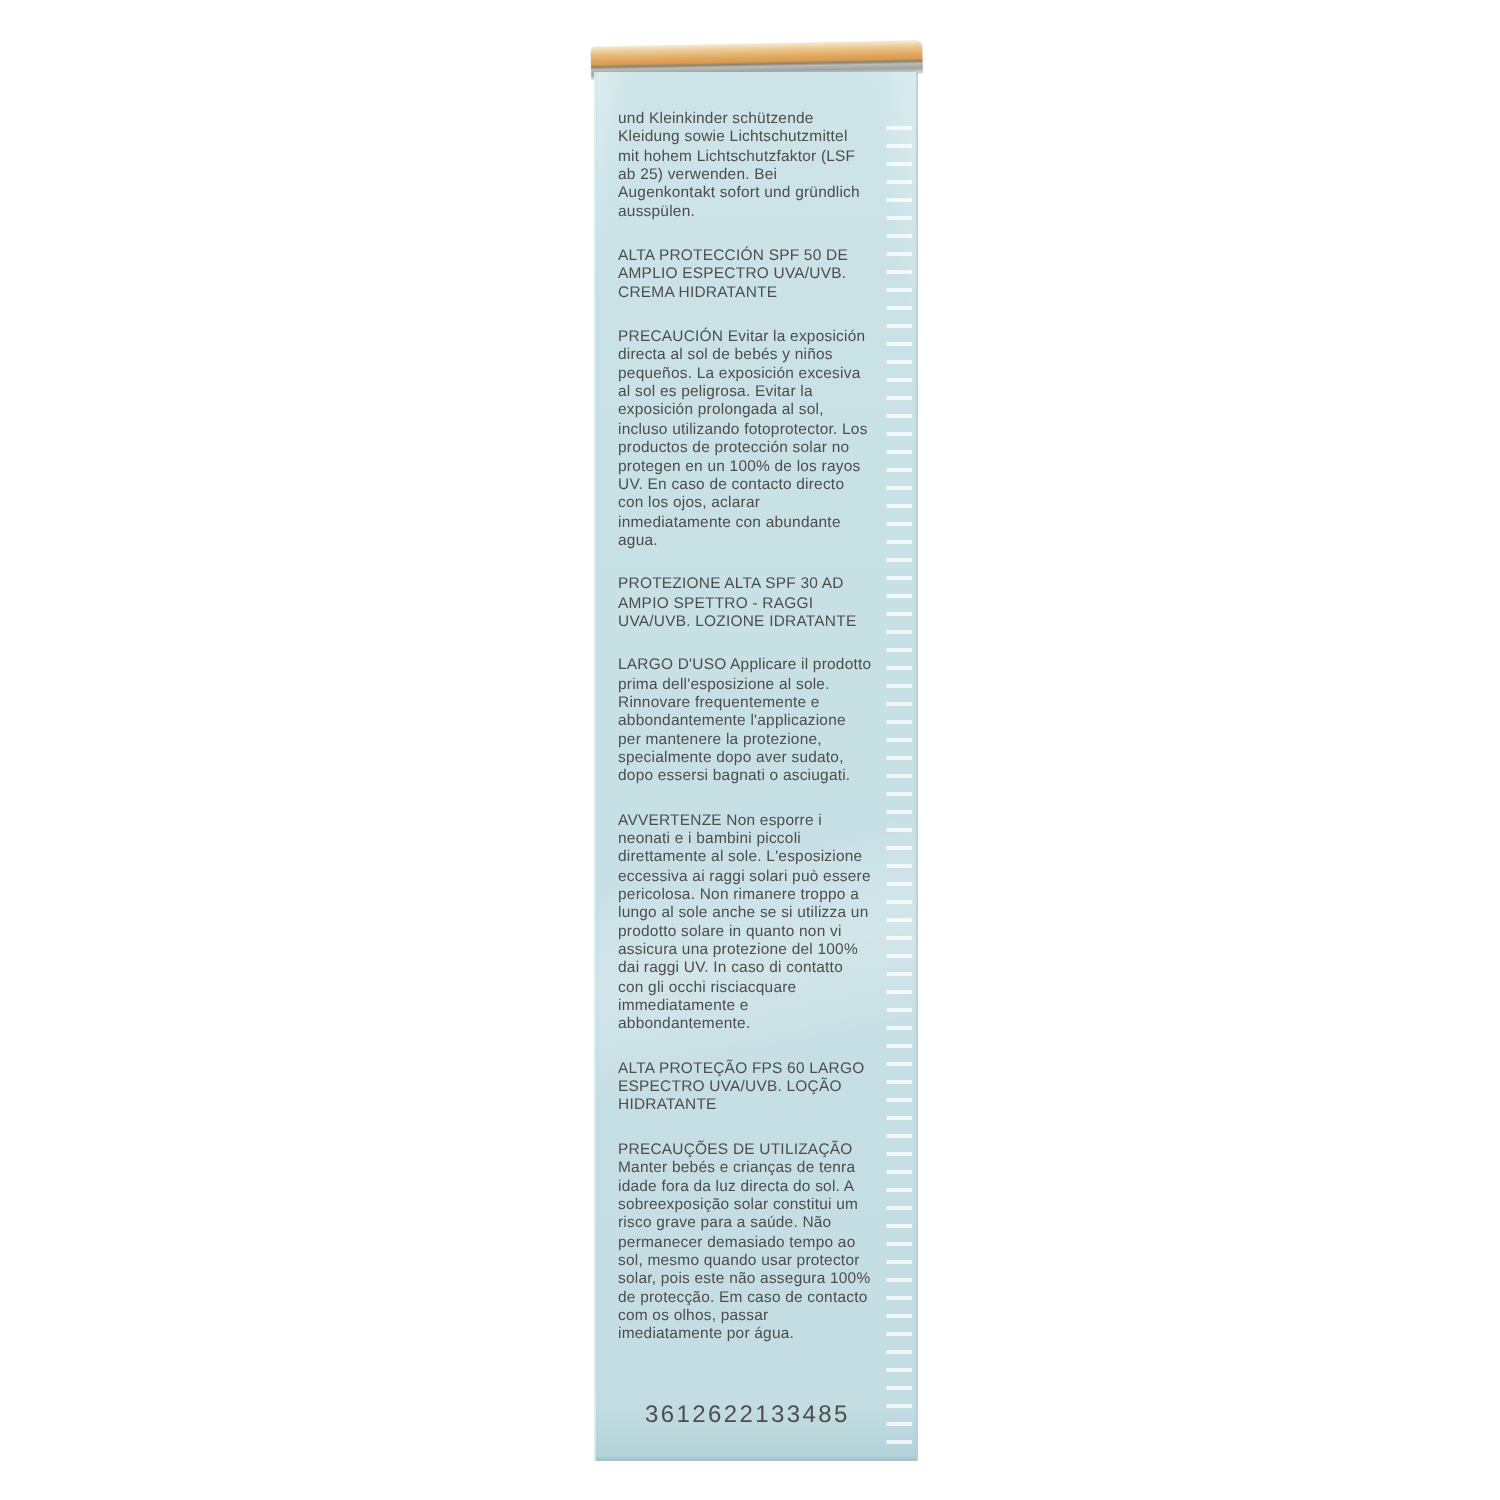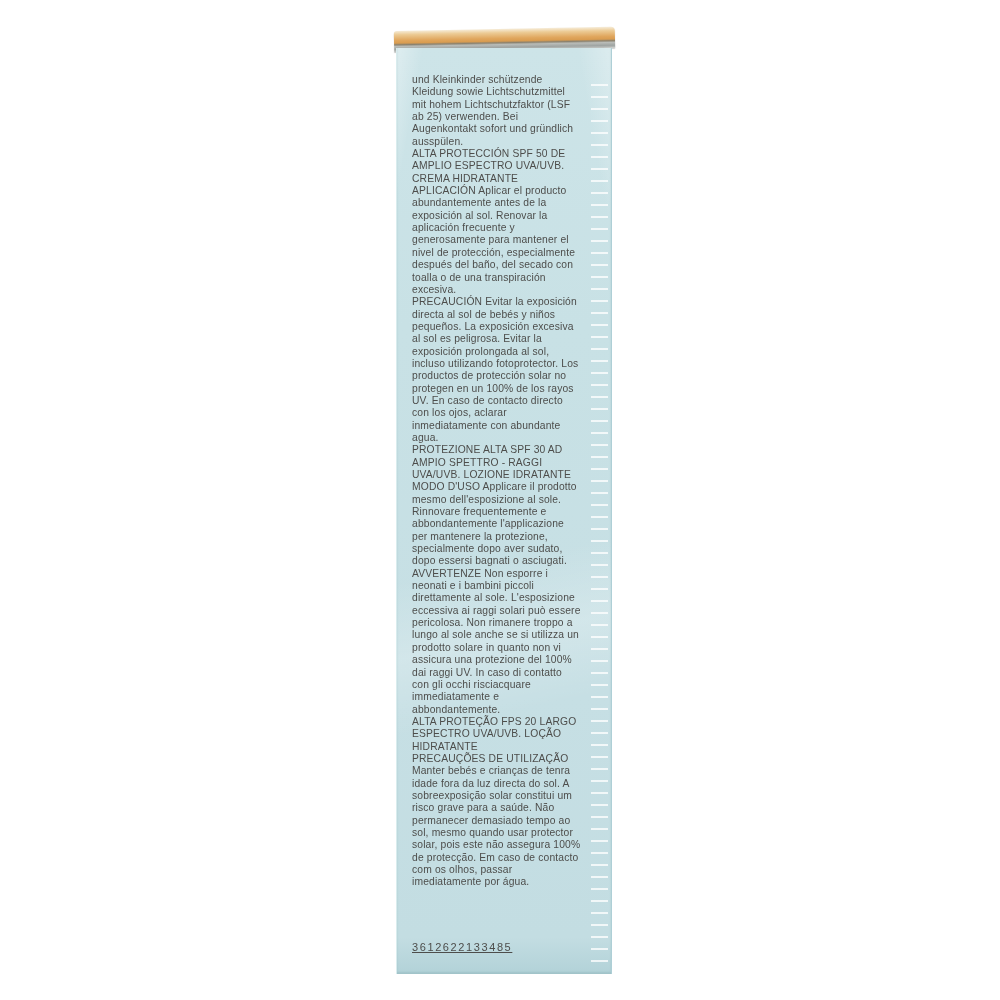--- a/index.html
+++ b/index.html
@@ -54,61 +54,59 @@
   
   .copy{
     position:absolute;
     left:15px;top:26px;width:170px;
     color:#4d4d4b;
     font-size:10.3px;
     line-height:12.35px;
     letter-spacing:.15px;
   }
   .para{margin:0 0 0 0;}
-  .para + .para{margin-top:0;}
+  .para + .para{margin-top:17px;}
   .heading{
     margin-top:6px;
     text-transform:none;
   }
   .lang-gap{margin-top:7px;}
   .barcode{
     position:absolute;
-    left:15px;bottom:21px;
+    left:33px;bottom:21px;
     color:#4d4d4b;
-    font-size:11px;
+    font-size:16px;
     letter-spacing:1.6px;
-    text-decoration:underline;
   }
 </style>
 </head>
 <body>
 
 <div class="scene">
 
   <div class="box">
 
     <div class="cap"></div>
 
     <div class="panel">
 
       <div class="ridges"></div>
 
       <div class="copy">
 
         <p class="para">und Kleinkinder schützende Kleidung sowie Lichtschutzmittel mit hohem Lichtschutzfaktor (LSF ab 25) verwenden. Bei Augenkontakt sofort und gründlich ausspülen.</p>
 
         <p class="para heading lang-gap">ALTA PROTECCIÓN SPF 50 DE AMPLIO ESPECTRO UVA/UVB. CREMA HIDRATANTE</p>
-        <p class="para">APLICACIÓN Aplicar el producto abundantemente antes de la exposición al sol. Renovar la aplicación frecuente y generosamente para mantener el nivel de protección, especialmente después del baño, del secado con toalla o de una transpiración excesiva.</p>
         <p class="para">PRECAUCIÓN Evitar la exposición directa al sol de bebés y niños pequeños. La exposición excesiva al sol es peligrosa. Evitar la exposición prolongada al sol, incluso utilizando fotoprotector. Los productos de protección solar no protegen en un 100% de los rayos UV. En caso de contacto directo con los ojos, aclarar inmediatamente con abundante agua.</p>
 
         <p class="para heading lang-gap">PROTEZIONE ALTA SPF 30 AD AMPIO SPETTRO - RAGGI UVA/UVB. LOZIONE IDRATANTE</p>
-        <p class="para">MODO D'USO Applicare il prodotto mesmo dell'esposizione al sole. Rinnovare frequentemente e abbondantemente l'applicazione per mantenere la protezione, specialmente dopo aver sudato, dopo essersi bagnati o asciugati.</p>
+        <p class="para">LARGO D'USO Applicare il prodotto prima dell'esposizione al sole. Rinnovare frequentemente e abbondantemente l'applicazione per mantenere la protezione, specialmente dopo aver sudato, dopo essersi bagnati o asciugati.</p>
         <p class="para">AVVERTENZE Non esporre i neonati e i bambini piccoli direttamente al sole. L'esposizione eccessiva ai raggi solari può essere pericolosa. Non rimanere troppo a lungo al sole anche se si utilizza un prodotto solare in quanto non vi assicura una protezione del 100% dai raggi UV. In caso di contatto con gli occhi risciacquare immediatamente e abbondantemente.</p>
 
-        <p class="para heading lang-gap">ALTA PROTEÇÃO FPS 20 LARGO ESPECTRO UVA/UVB. LOÇÃO HIDRATANTE</p>
+        <p class="para heading lang-gap">ALTA PROTEÇÃO FPS 60 LARGO ESPECTRO UVA/UVB. LOÇÃO HIDRATANTE</p>
         <p class="para">PRECAUÇÕES DE UTILIZAÇÃO Manter bebés e crianças de tenra idade fora da luz directa do sol. A sobreexposição solar constitui um risco grave para a saúde. Não permanecer demasiado tempo ao sol, mesmo quando usar protector solar, pois este não assegura 100% de protecção. Em caso de contacto com os olhos, passar imediatamente por água.</p>
 
       </div>
 
       <div class="barcode">3612622133485</div>
 
     </div>
   </div>
 </div>
 

